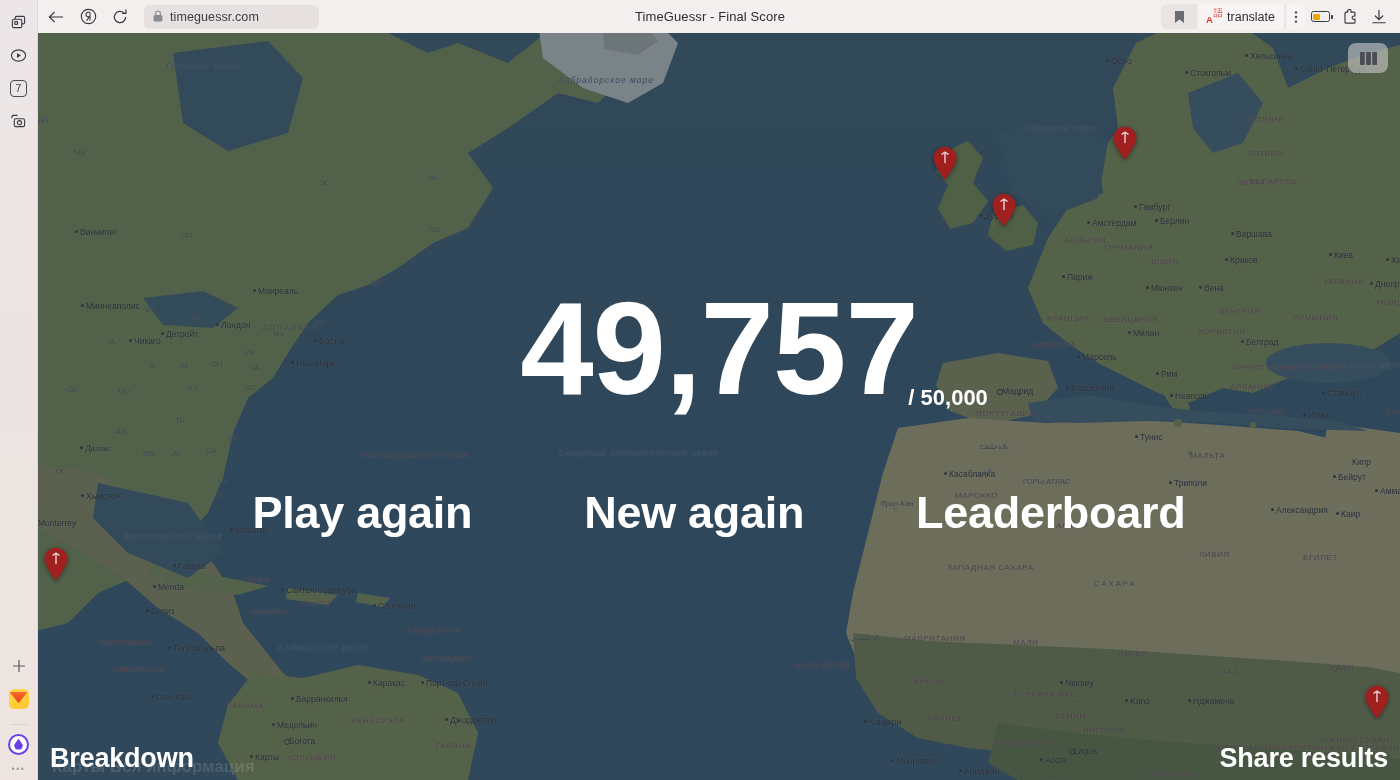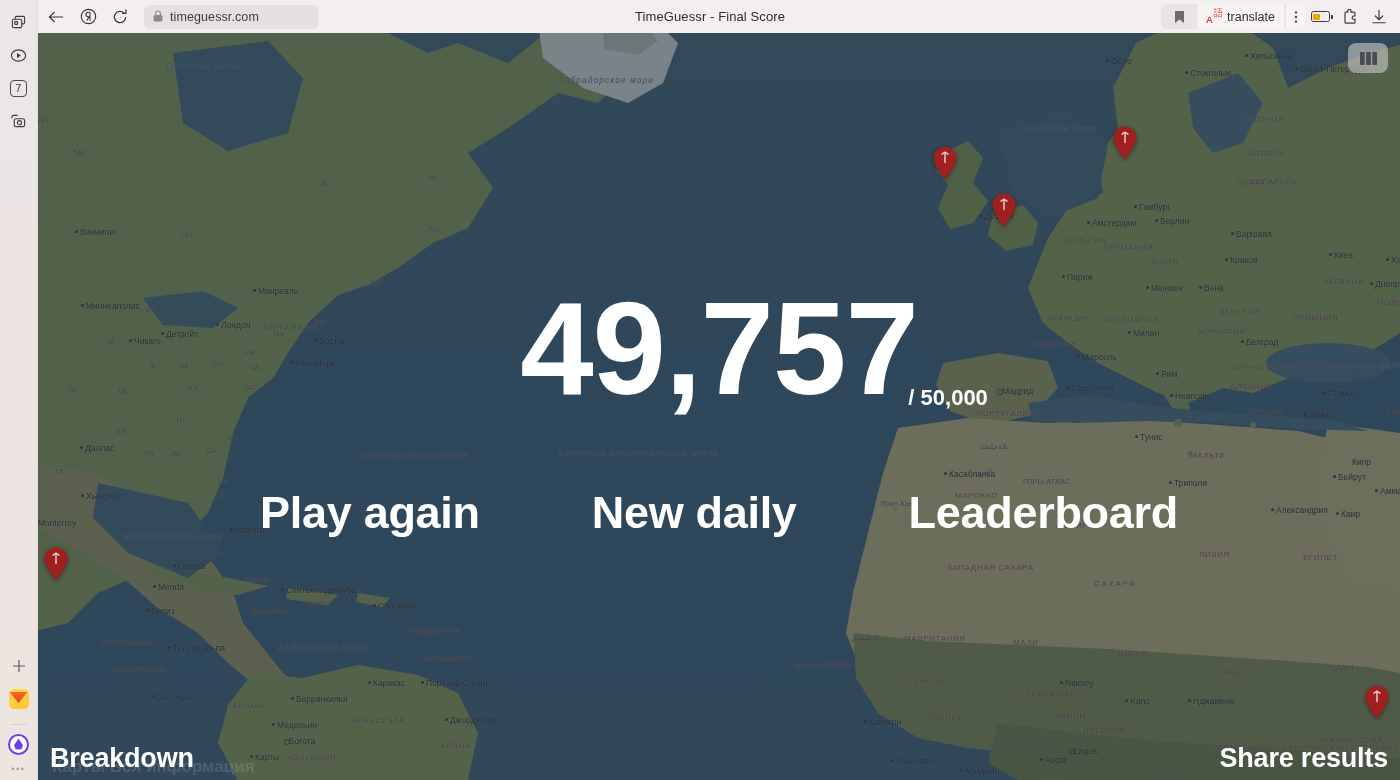--- a/index.html
+++ b/index.html
@@ -538,21 +538,21 @@
       <div class="lbl country" style="left: 1180px; top: 710px;">ЦЕНТРАЛЬНО-АФРИКАНСКАЯ РЕСПУБЛИКА</div>
       <div class="lbl country" style="left: 1282px; top: 702px;">ЮЖНЫЙ СУДАН</div>
       <div class="lbl city dot" style="left: 48px; top: 268px;">Миннеаполис</div>
       <div class="lbl city dot" style="left: 96px; top: 303px;">Чикаго</div>
       <div class="lbl city dot" style="left: 128px; top: 296px;">Детройт</div>
       <div class="lbl city dot" style="left: 183px; top: 287px;">Лондон</div>
       <div class="lbl city dot" style="left: 281px; top: 303px;">Бостон</div>
       <div class="lbl city dot" style="left: 258px; top: 325px;">Нью-Йорк</div>
       <div class="lbl city dot" style="left: 220px; top: 253px;">Монреаль</div>
       <div class="lbl city dot" style="left: 42px; top: 194px;">Виннипег</div>
-      <div class="lbl city dot" style="left: 47px; top: 410px;">Даллас</div>
+      <div class="lbl city dot" style="left: 47px; top: 410px; font-family: Liberation Serif, serif;">Даллас</div>
       <div class="lbl city dot" style="left: 48px; top: 458px;">Хьюстон</div>
       <div class="lbl city dot" style="left: 0px; top: 485px;">Monterrey</div>
       <div class="lbl city dot" style="left: 197px; top: 492px;">Майами</div>
       <div class="lbl city dot" style="left: 140px; top: 528px;">Гавана</div>
       <div class="lbl country" style="left: 209px; top: 542px;">КУБА</div>
       <div class="lbl city dot" style="left: 120px; top: 549px;">Mérida</div>
       <div class="lbl country" style="left: 325px; top: 418px;">БЕРМУДСКИЕ ОСТРОВА</div>
       <div class="lbl city dot" style="left: 248px; top: 552px;">Сантьяго-де-Куба</div>
       <div class="lbl city dot" style="left: 340px; top: 568px;">Сан-Хуан</div>
       <div class="lbl country" style="left: 264px; top: 566px;">ГАИТИ</div>
@@ -656,20 +656,20 @@
 <div id="overlay">
   <div id="score-wrap">
     <div id="score-line">
       <span id="score">49,757</span>
       <span id="score-max">/ 50,000</span>
     </div>
   </div>
 
   <div id="actions">
     <button class="action">Play again</button>
-    <button class="action">New daily</button>
+    <button class="action">New again</button>
     <button class="action">Leaderboard</button>
   </div>
 
   <div id="attribution">Карты  Вся информация</div>
   <button id="breakdown">Breakdown</button>
   <button id="share">Share results</button>
 </div>
 
 </body></html>

